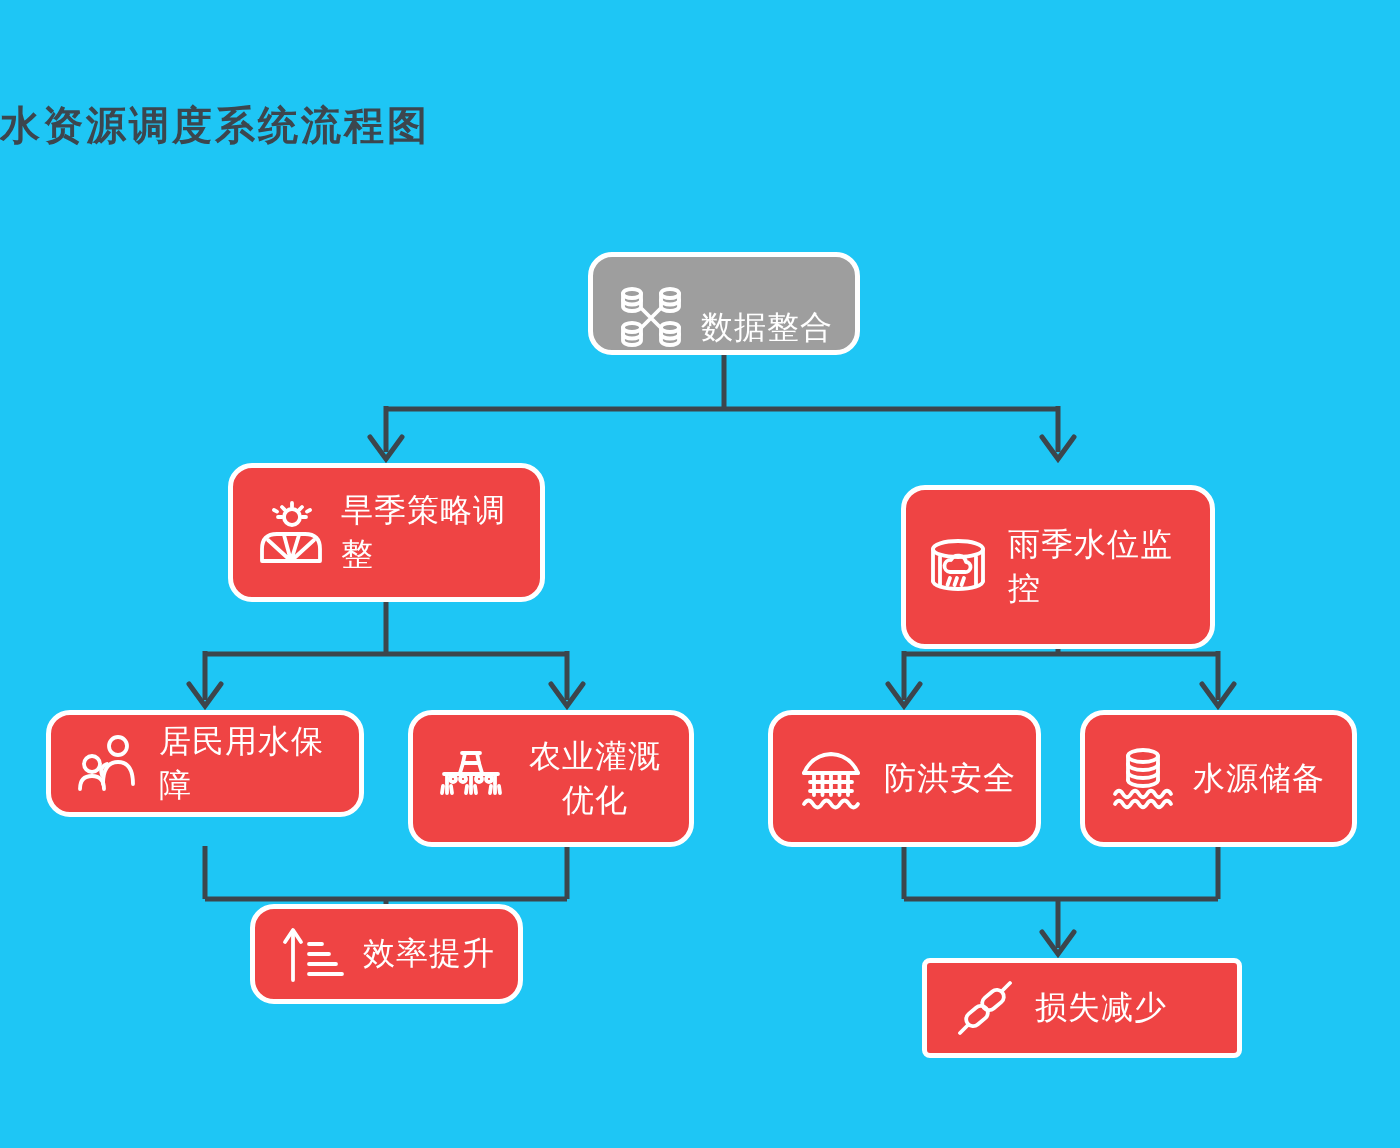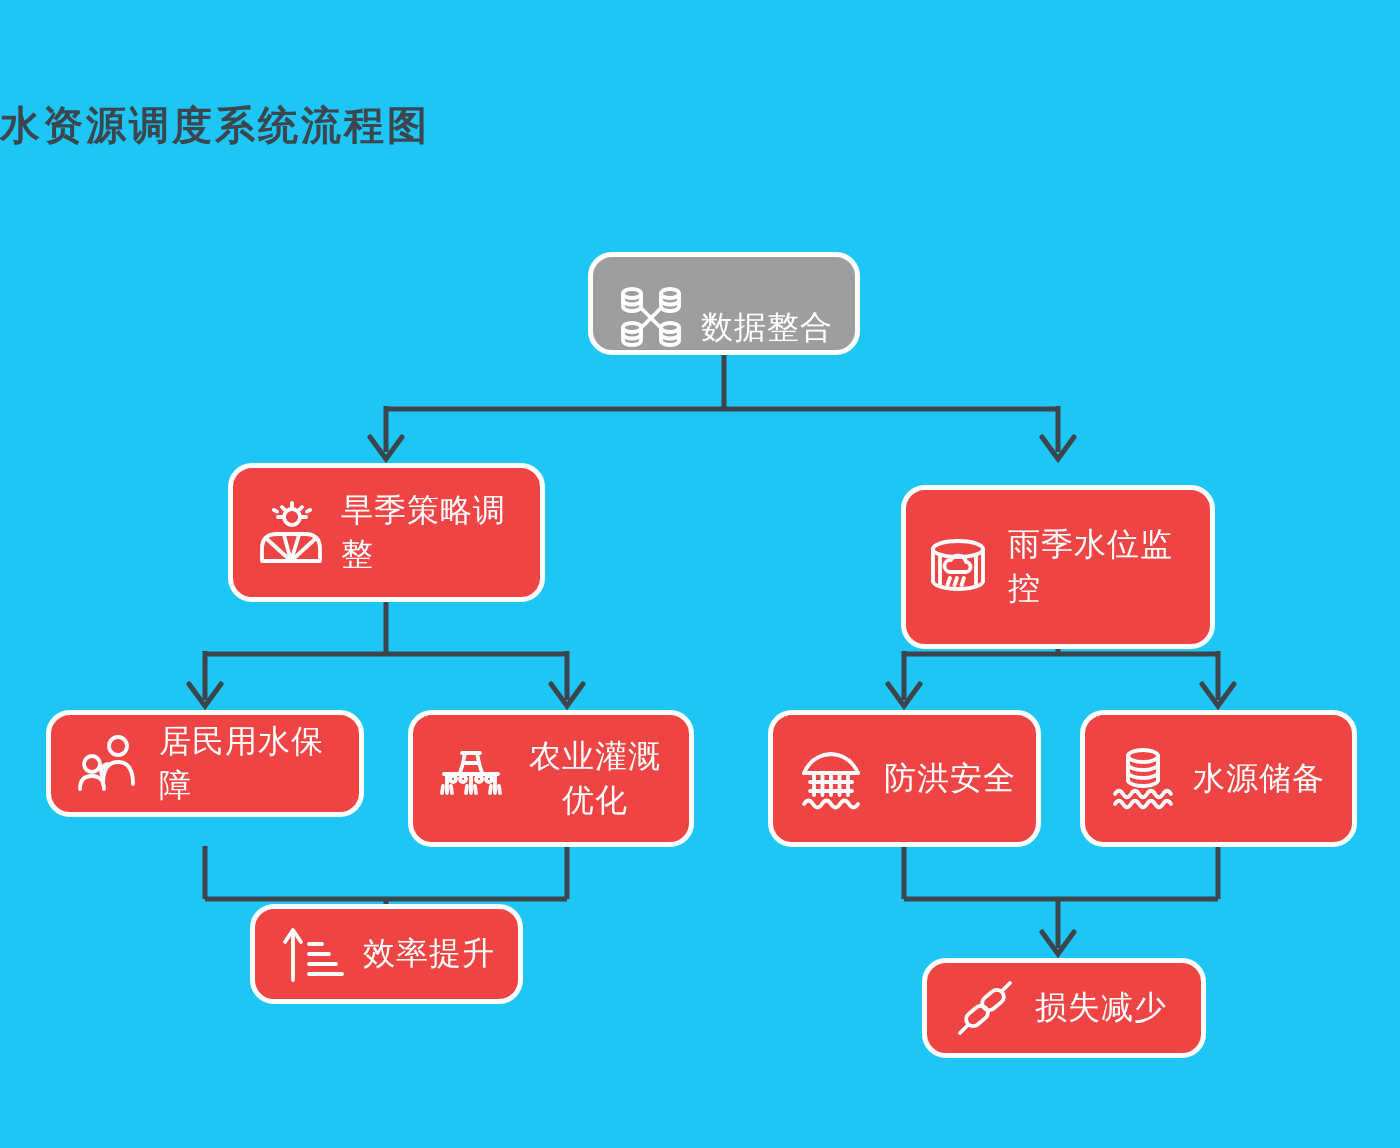--- a/index.html
+++ b/index.html
@@ -156,21 +156,21 @@
     <span class="icon">
       <svg viewBox="0 0 64 64" class="ic">
         <path d="M12,58 V10"></path>
         <path d="M4,20 L12,8 L20,20"></path>
         <path d="M28,22 h13 M28,32 h20 M28,42 h27 M28,52 h33"></path>
       </svg>
     </span>
     <span class="label">效率提升</span>
   </div>
 
-  <div class="node" style="left:922px;top:958px;width:284px;height:100px;">
+  <div class="node" style="left:922px;top:958px;width:320px;height:100px;border-radius:8px;">
     <span class="icon">
       <svg viewBox="0 0 64 64" class="ic">
         <path d="M7,57 L15,49 M49,15 L57,7"></path>
         <g transform="translate(24,40) rotate(-40)">
           <rect x="-12" y="-7" width="24" height="14" rx="7"></rect>
         </g>
         <g transform="translate(40,24) rotate(-40)">
           <rect x="-12" y="-7" width="24" height="14" rx="7"></rect>
         </g>
       </svg>

